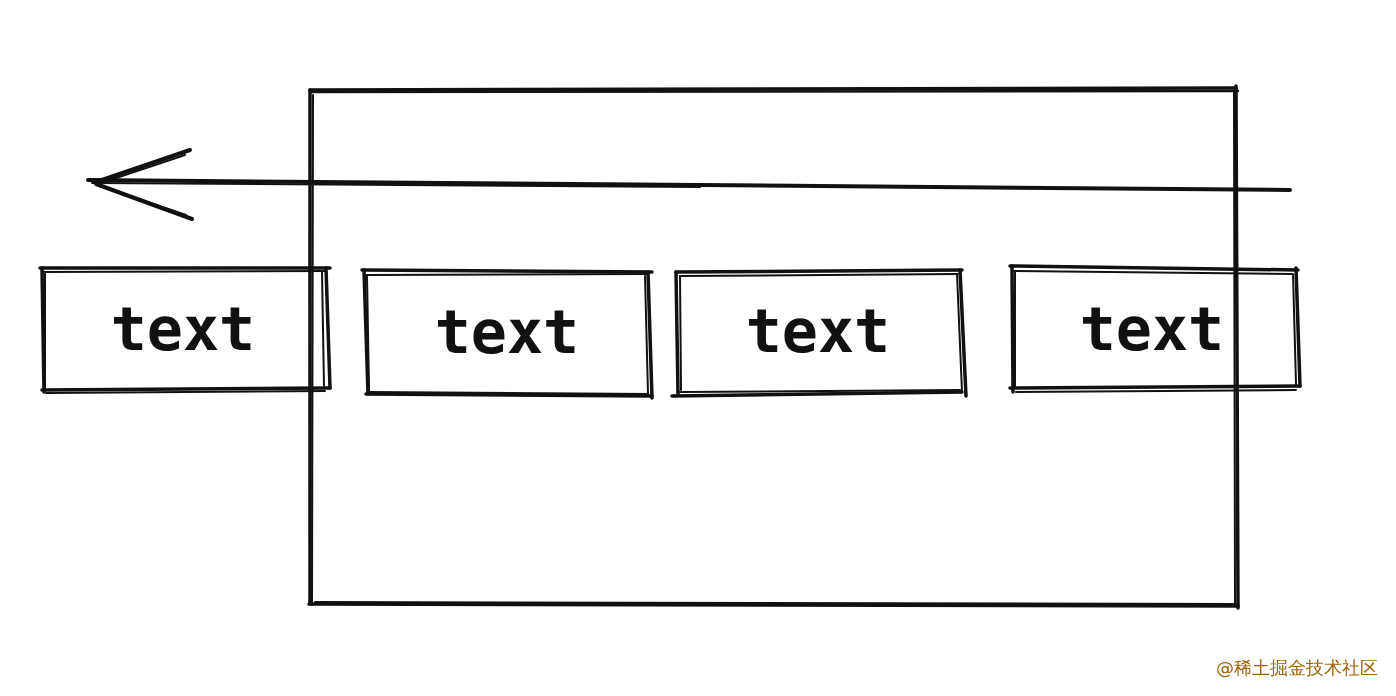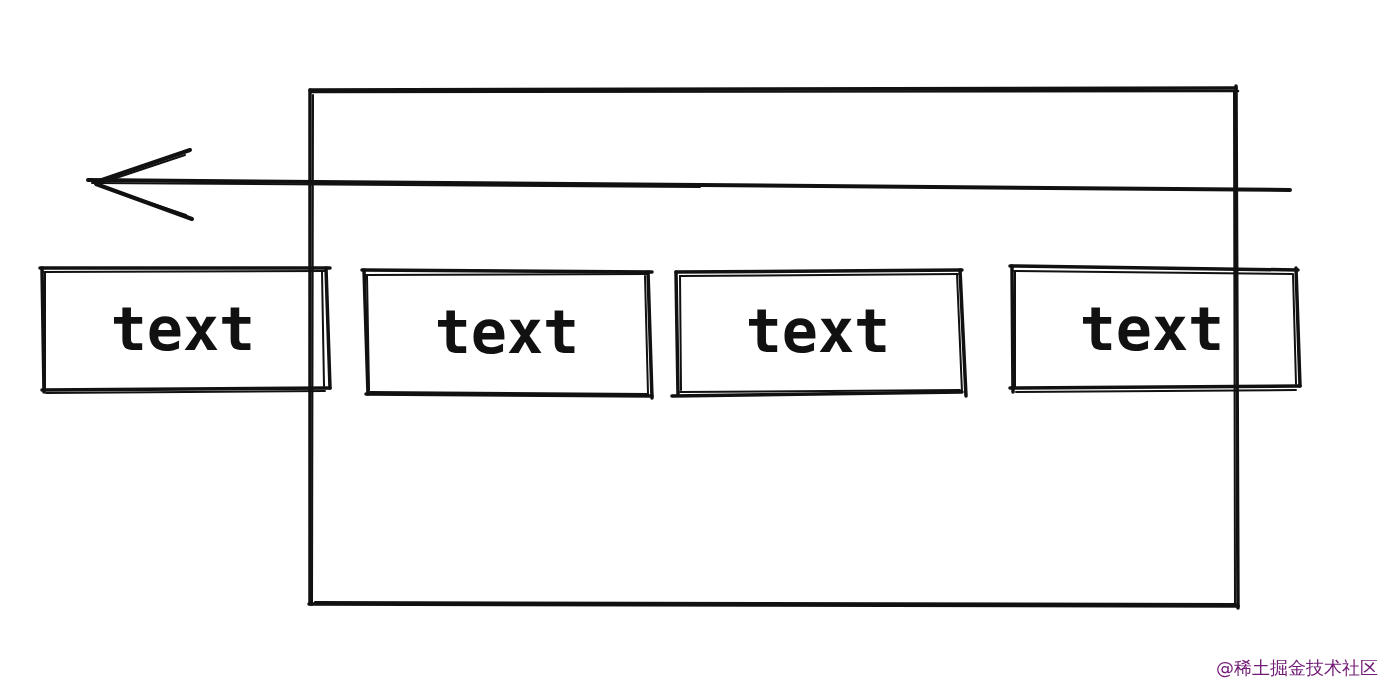--- a/index.html
+++ b/index.html
@@ -10,21 +10,21 @@
       font-weight: bold;
       font-size: 60px;
       fill: #111111;
     }
     .watermark {
       position: absolute;
       right: 18px;
       bottom: 16px;
       font-family: "DejaVu Sans", sans-serif;
       font-size: 18px;
-      color: #701a75;
+      color: #a16207;
     }
   </style>
 </head>
 <body>
 
 <svg id="canvas" viewBox="0 0 1396 696" xmlns="http://www.w3.org/2000/svg">
   <g fill="none" stroke="#111111" stroke-width="3.5" stroke-linecap="round" stroke-linejoin="round">
 
     <g>
       <path d="M310 90 L1236 88"></path>

